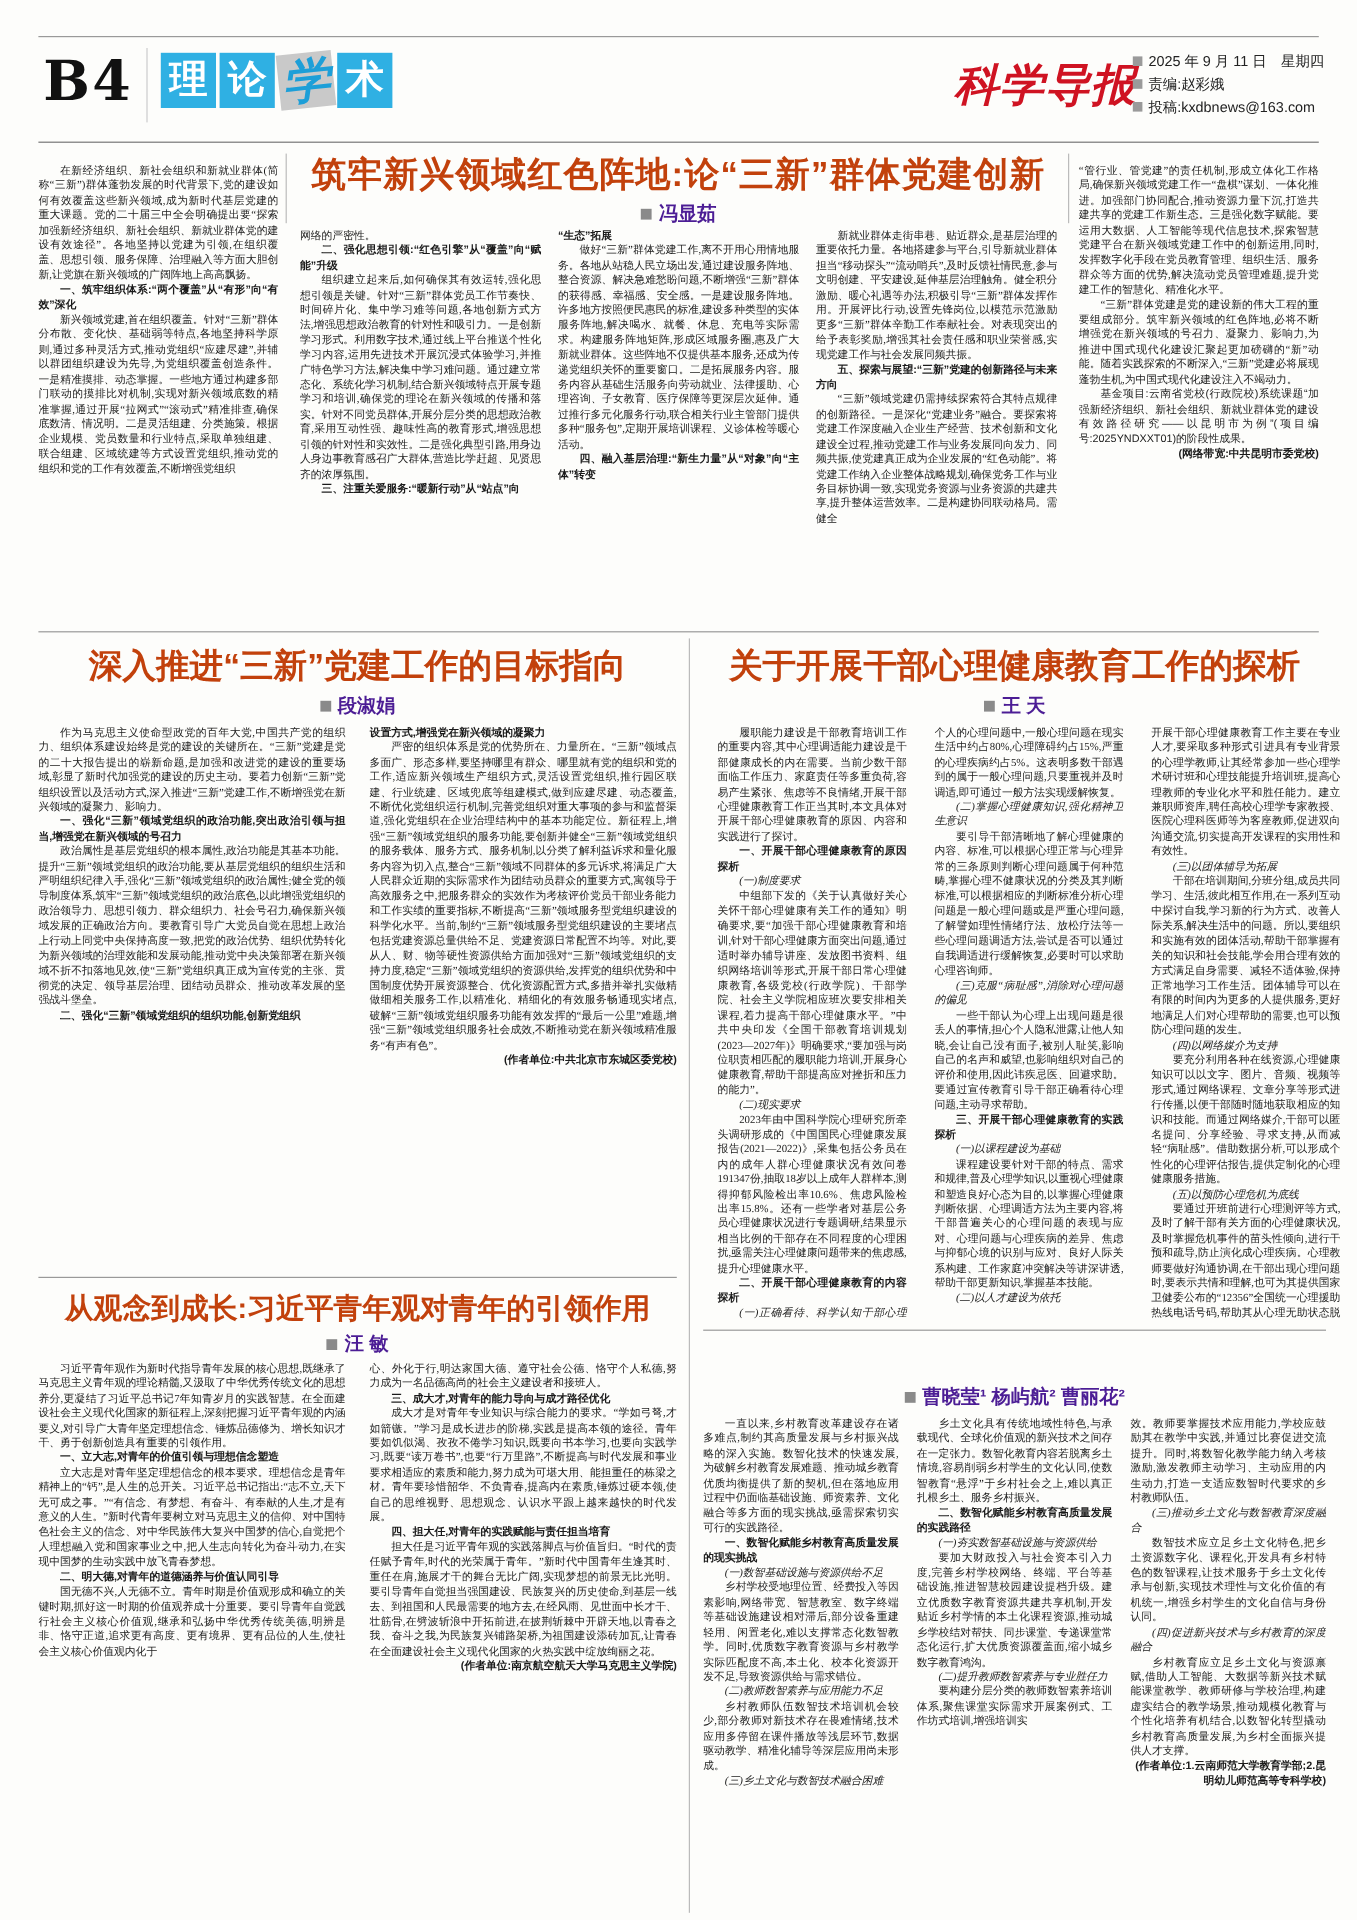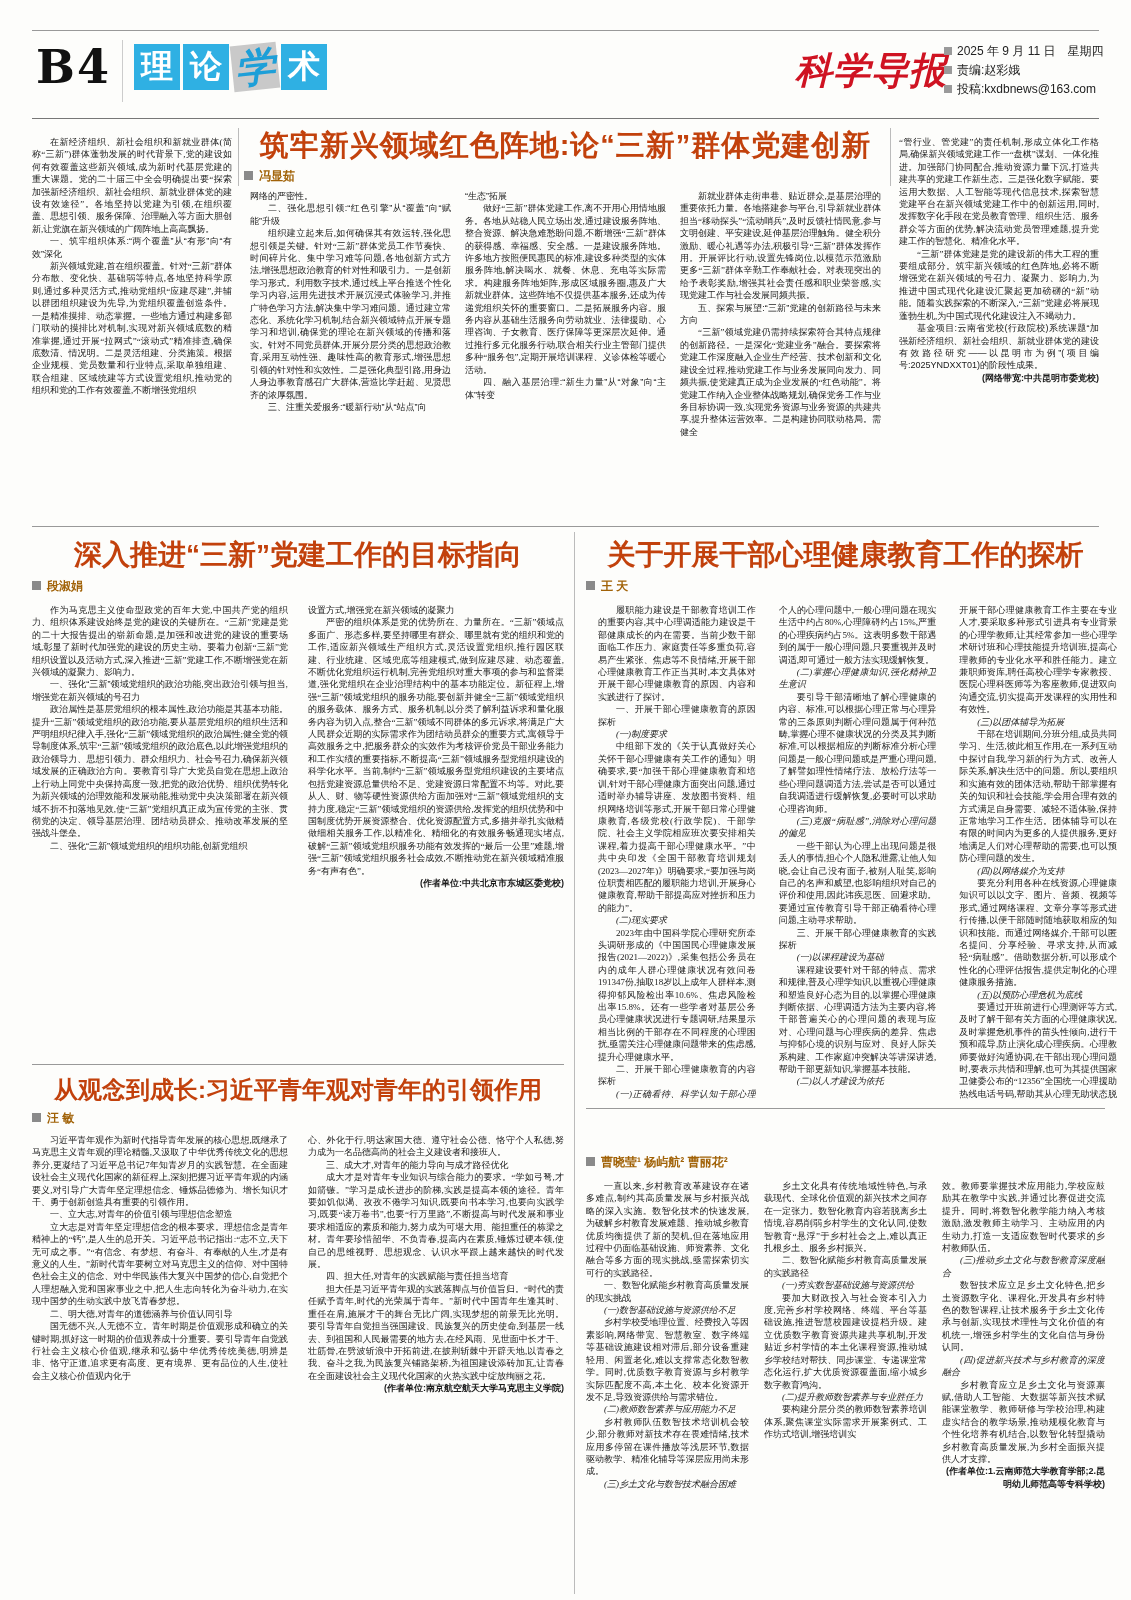--- a/index.html
+++ b/index.html
@@ -18,29 +18,29 @@
   .logo-gray{background:#c9c9c9;color:#1d9fd8;font-family:"DejaVu Serif",serif;font-style:italic;font-size:40px;transform:rotate(-6deg);}
   .masthead{position:absolute;left:795px;top:46px;font-size:37px;font-weight:bold;font-style:italic;
             color:#cf1322;font-family:"DejaVu Serif",serif;letter-spacing:1px;}
   .pub-info{position:absolute;left:944px;top:42px;font-size:12px;line-height:19px;color:#222;
             font-family:"Liberation Sans","DejaVu Sans",sans-serif;}
   .pub-info .sq{display:inline-block;width:8px;height:8px;background:#9a9a9a;margin-right:5px;}
 
   
   .a-title{position:absolute;left:0;right:0;text-align:center;font-family:"Liberation Sans","DejaVu Sans",sans-serif;
            font-weight:bold;color:#c2410c;}
-  .a-byline{position:absolute;left:0;right:0;text-align:left;font-size:12px;font-weight:bold;color:#a16207;
+  .a-byline{position:absolute;left:0;right:0;text-align:center;font-size:16px;font-weight:bold;color:#4c1d95;
             font-family:"Liberation Sans","DejaVu Sans",sans-serif;}
   .a-byline .sq{display:inline-block;width:9px;height:9px;background:#8a8a8a;margin-right:6px;}
   .cols{position:absolute;display:flex;}
   .col{overflow:hidden;}
   .col p{margin:0;font-size:9px;line-height:12.4px;text-align:justify;}
   .para{text-indent:2em;}
   .cont{text-indent:0;}
-  .subhead{font-weight:normal;text-indent:2em;font-family:"Liberation Sans","DejaVu Sans",sans-serif;}
+  .subhead{font-weight:bold;text-indent:2em;font-family:"Liberation Sans","DejaVu Sans",sans-serif;}
   .subhead.cont{text-indent:0;}
   .subhead-kai{font-weight:normal;font-style:italic;text-indent:2em;}
   .fund{font-weight:normal;text-indent:2em;font-family:"Liberation Sans","DejaVu Sans",sans-serif;}
   .author-line{text-align:right !important;font-weight:bold;font-family:"Liberation Sans","DejaVu Sans",sans-serif;}
 </style>
 </head>
 <body>
 
 <div class="page">
 

